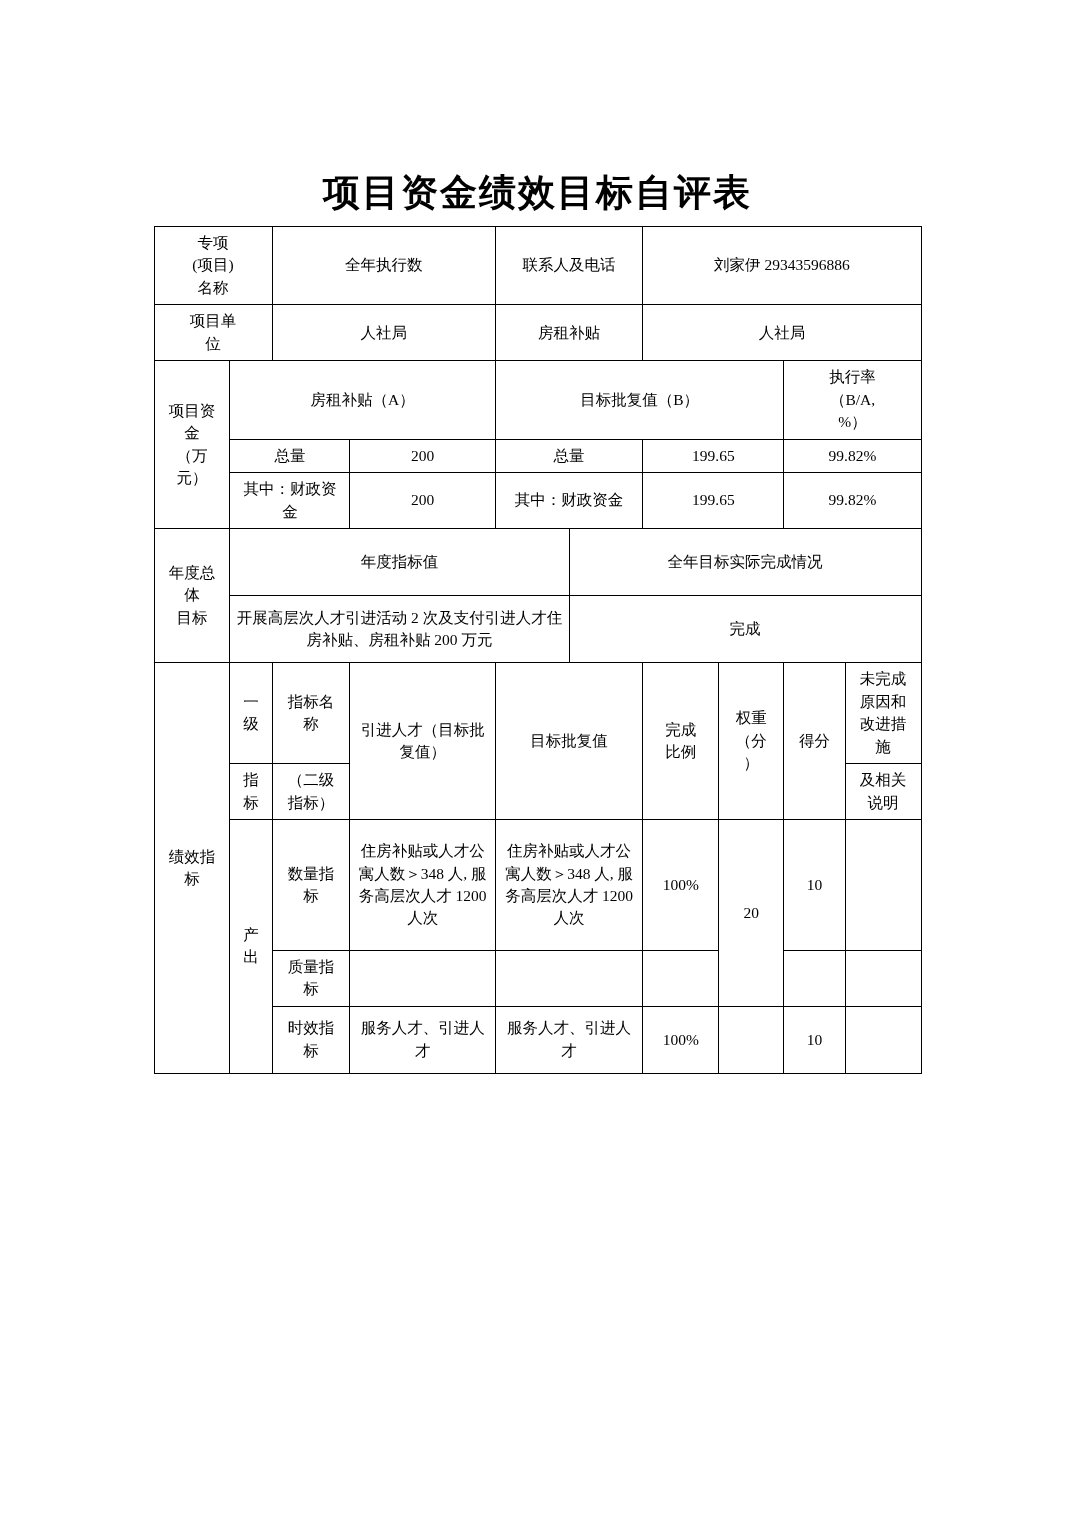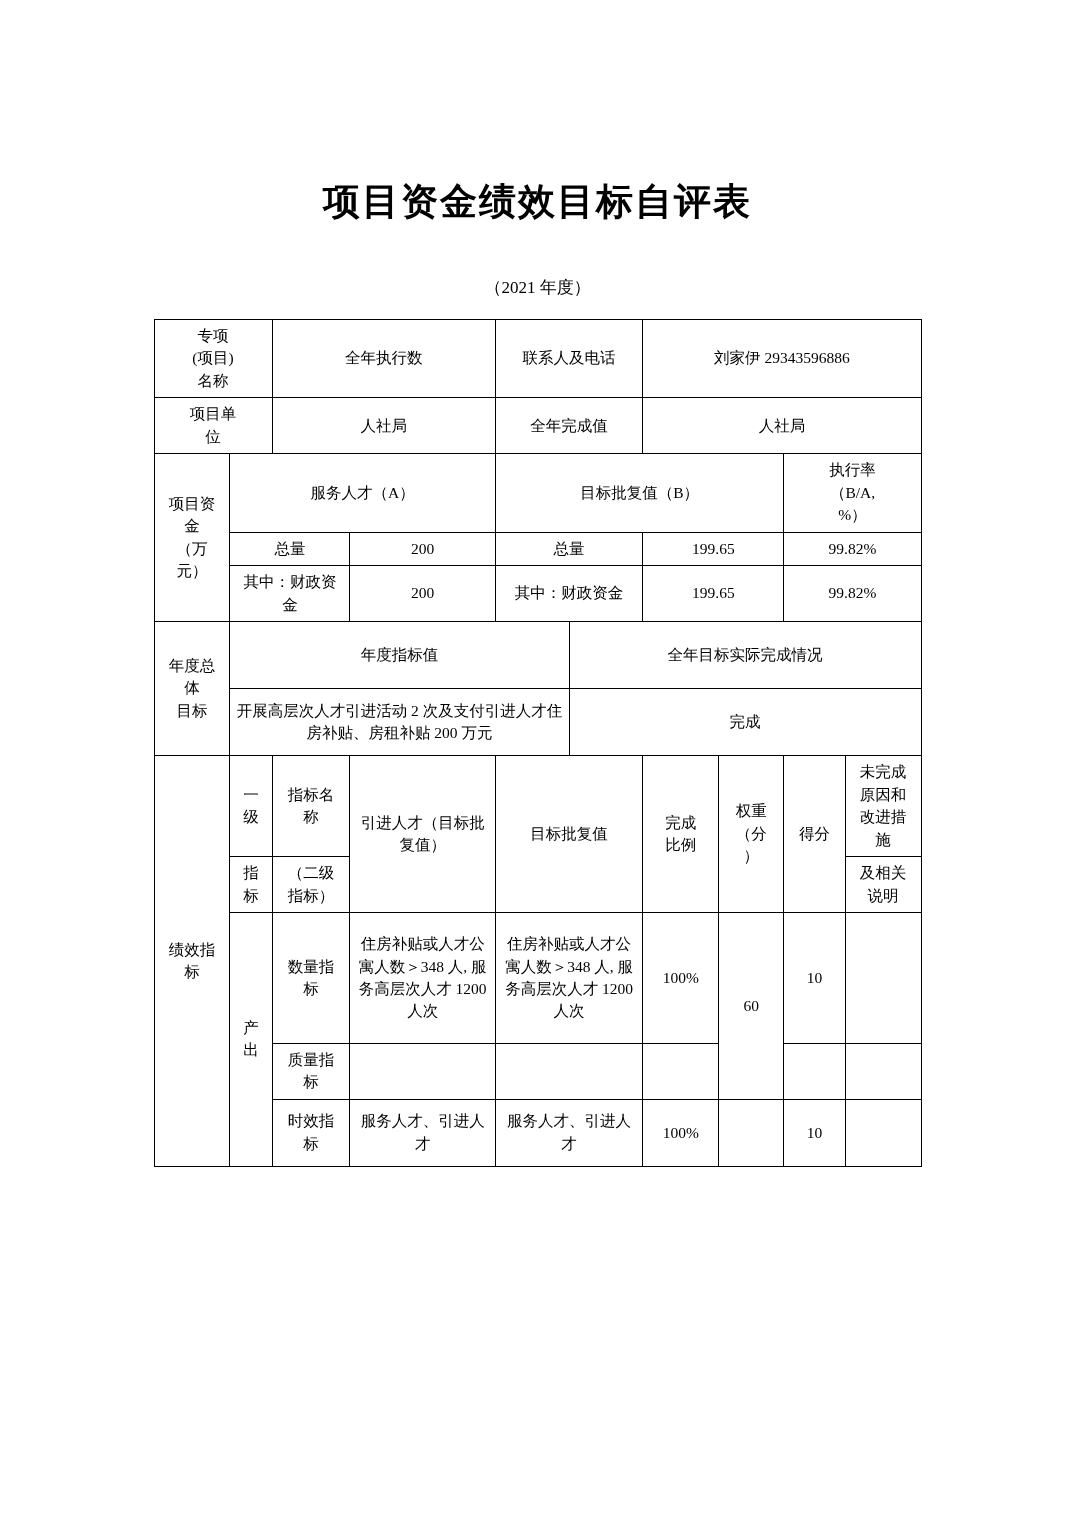--- a/index.html
+++ b/index.html
@@ -19,21 +19,21 @@
     height: 1521px;
     box-sizing: border-box;
     padding: 0;
     position: relative;
   }
   .doc-title {
     text-align: center;
     font-size: 37px;
     font-weight: bold;
     letter-spacing: 2px;
-    margin: 17px;
+    margin: 8px;
     padding-top: 160px;
     font-family: "Liberation Serif", "DejaVu Serif", serif;
   }
   .doc-subtitle {
     text-align: center;
     font-size: 17px;
     margin: 0;
     padding-top: 32px;
     padding-bottom: 18px;
   }
@@ -61,21 +61,20 @@
   .tall {
     height: 56px;
   }
 </style>
 </head>
 <body>
 
 <div class="page">
 
   <h1 class="doc-title">项目资金绩效目标自评表</h1>
-  <div class="doc-subtitle">（2021 年度）</div>
 
   <table class="main">
     <colgroup>
       <col style="width:72px">
       <col style="width:40px">
       <col style="width:74px">
       <col style="width:68px">
       <col style="width:70px">
       <col style="width:70px">
       <col style="width:70px">
@@ -96,32 +95,32 @@
       <td colspan="2">联系人及电话</td>
       <td colspan="4">刘家伊 29343596886</td>
     </tr>
 
     <tr>
       <td colspan="2">
         <div>项目单</div>
         <div>位</div>
       </td>
       <td colspan="3">人社局</td>
-      <td colspan="2">全年完成值</td>
+      <td colspan="2">房租补贴</td>
       <td colspan="4">人社局</td>
     </tr>
 
     <tr>
       <td rowspan="3">
         <div>项目资</div>
         <div>金</div>
         <div>（万</div>
         <div>元）</div>
       </td>
-      <td colspan="4" class="tall">服务人才（A）</td>
+      <td colspan="4" class="tall">房租补贴（A）</td>
       <td colspan="4">目标批复值（B）</td>
       <td colspan="2">
         <div>执行率</div>
         <div>（B/A,</div>
         <div>%）</div>
       </td>
     </tr>
 
     <tr>
       <td colspan="2">总量</td>
@@ -207,21 +206,21 @@
         <div>产</div>
         <div>出</div>
       </td>
       <td>
         <div>数量指</div>
         <div>标</div>
       </td>
       <td colspan="2" class="left" style="height:120px">住房补贴或人才公寓人数＞348 人, 服务高层次人才 1200 人次</td>
       <td colspan="2" class="left">住房补贴或人才公寓人数＞348 人, 服务高层次人才 1200 人次</td>
       <td>100%</td>
-      <td rowspan="2">60</td>
+      <td rowspan="2">20</td>
       <td>10</td>
       <td></td>
     </tr>
 
     <tr>
       <td>
         <div>质量指</div>
         <div>标</div>
       </td>
       <td colspan="2" style="height:44px"></td>

